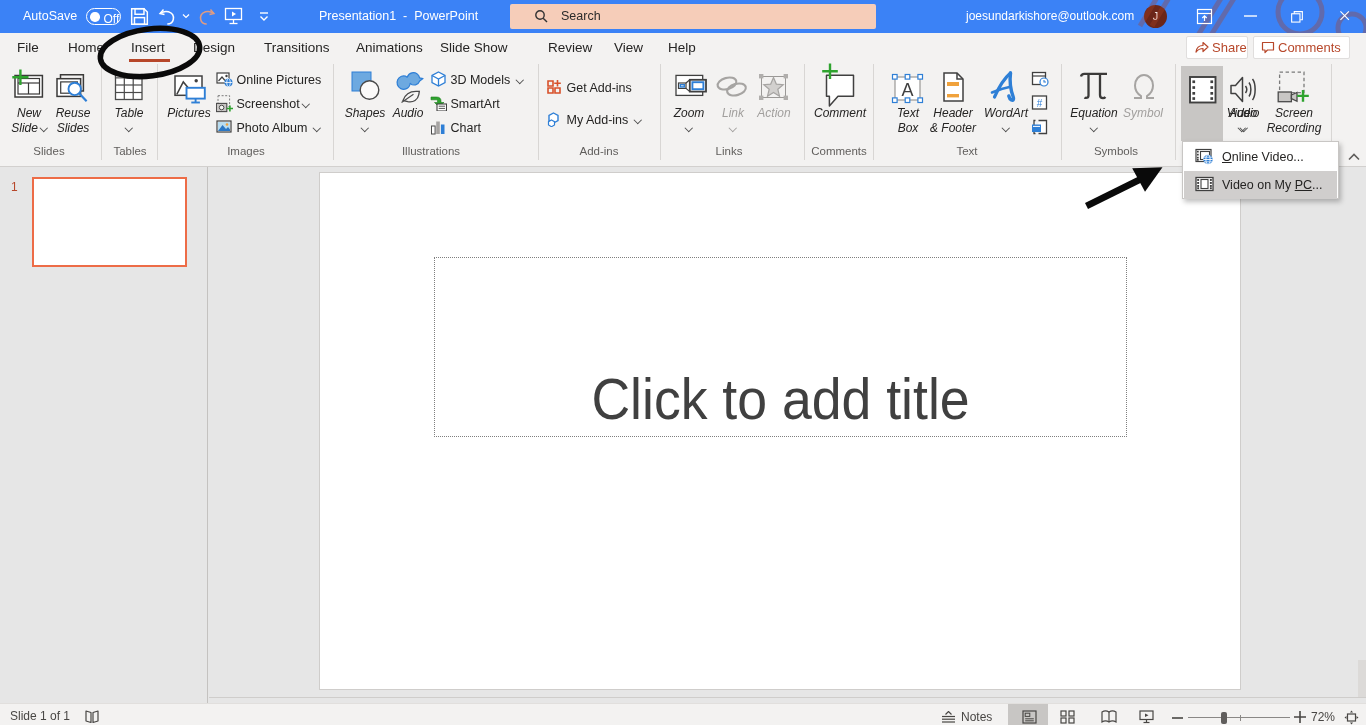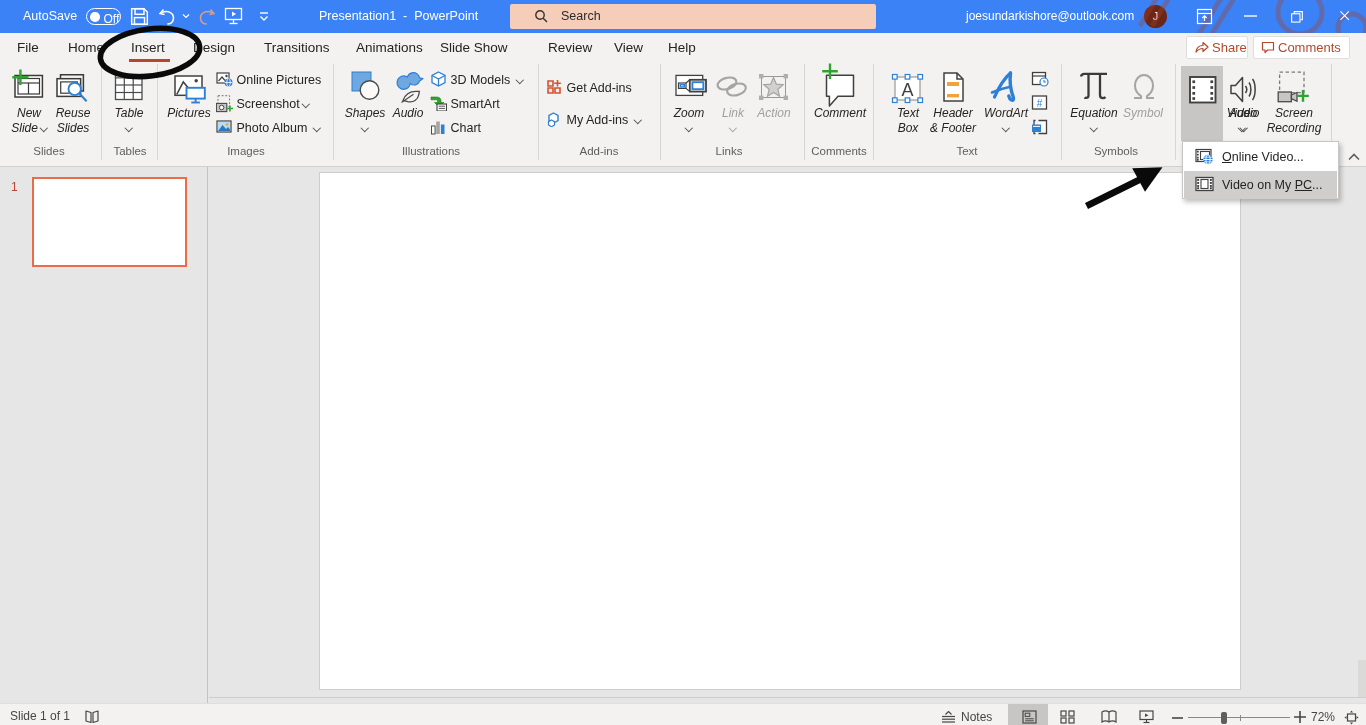--- a/index.html
+++ b/index.html
@@ -476,20 +476,23 @@
 
 <div id="main">
   <div id="thumbpanel">
     <div id="thumb-num">1</div>
     <div id="thumb1"></div>
   </div>
   <div class="abs" style="left:209px; top:530px; width:1157px; height:1px; background:#cfcdcb;"></div>
   <div class="abs" style="left:1358px; top:493px; width:8px; height:37px; background:#dcdad8;"></div>
   <div id="canvas">
     <div id="slide">
+      <div id="ph-title">
+          <div class="t">Click to add title</div>
+        </div>
     </div>
   </div>
 </div>
 
 <div id="statusbar">
   <div class="abs" style="left:10px; top:5px;">Slide 1 of 1</div>
   <svg class="abs" style="left:84px; top:5px;" width="16" height="16" viewBox="0 0 16 16">
     <path d="M2 2 L7 3.5 L7 13.5 L2 12 Z M14 2 L9 3.5 L9 13.5 L14 12 Z" fill="none" stroke="#484644" stroke-width="1.2" stroke-linejoin="round"></path>
   </svg>
 

